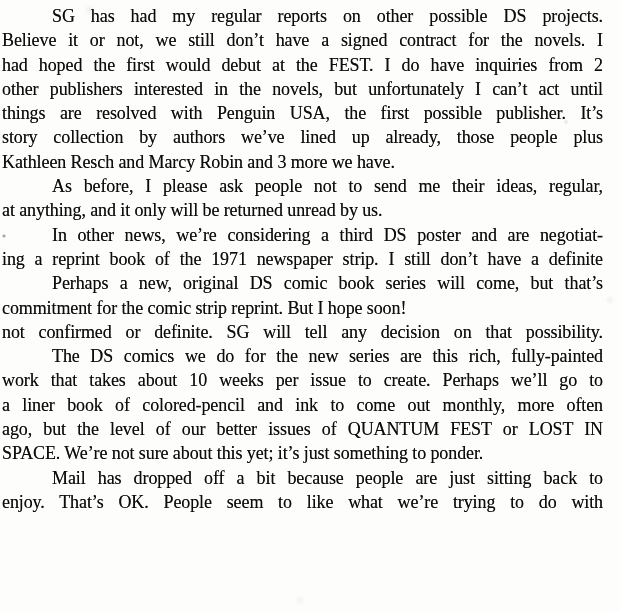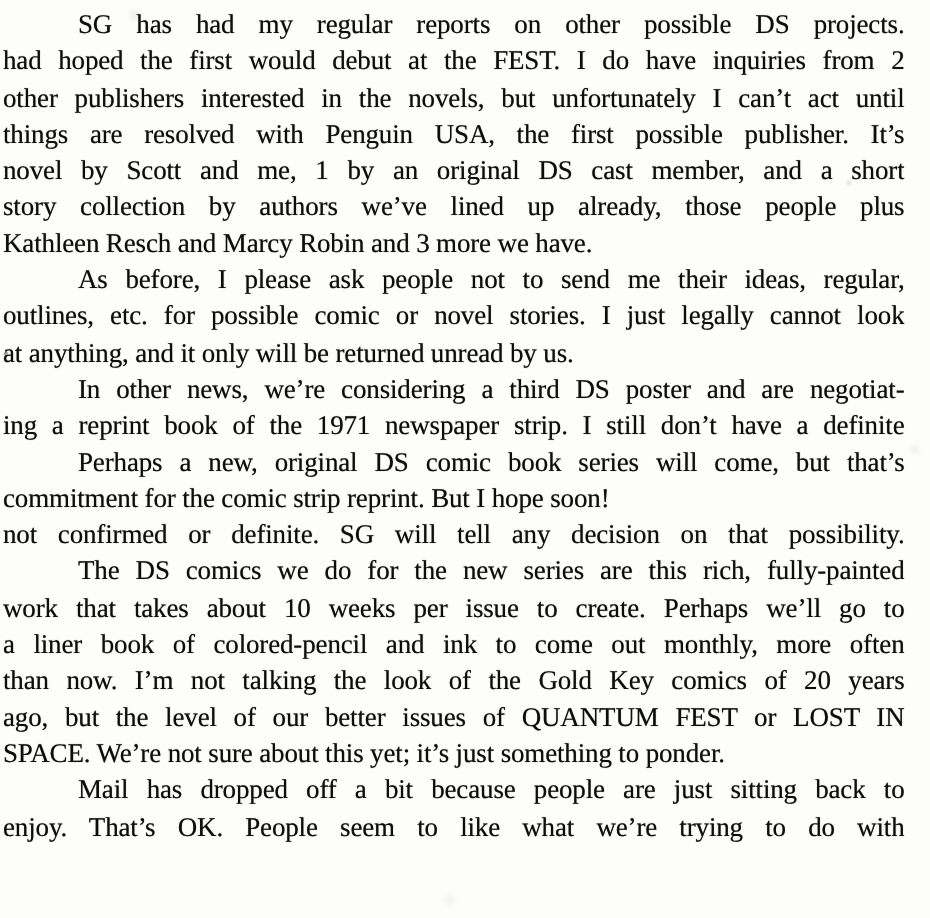--- a/index.html
+++ b/index.html
@@ -43,35 +43,33 @@
   }
   .line.indent {
     text-indent: 50px;
   }
 </style>
 </head>
 <body>
 
 <div class="page" style="background-color: rgb(253, 253, 251); color: rgb(13, 13, 13);">
     <div class="line indent">SG has had my regular reports on other possible DS projects.</div>
+    <div class="line">Believe it or not, we still don’t have a signed contract for the novels. I</div>
     <div class="line">had hoped the first would debut at the FEST. I do have inquiries from 2</div>
     <div class="line">other publishers interested in the novels, but unfortunately I can’t act until</div>
     <div class="line">things are resolved with Penguin USA, the first possible publisher. It’s</div>
-    <div class="line">novel by Scott and me, 1 by an original DS cast member, and a short</div>
     <div class="line">story collection by authors we’ve lined up already, those people plus</div>
     <div class="line flush">Kathleen Resch and Marcy Robin and 3 more we have.</div>
     <div class="line indent">As before, I please ask people not to send me their ideas, regular,</div>
-    <div class="line">outlines, etc. for possible comic or novel stories. I just legally cannot look</div>
     <div class="line flush">at anything, and it only will be returned unread by us.</div>
     <div class="line indent">In other news, we’re considering a third DS poster and are negotiat-</div>
     <div class="line">ing a reprint book of the 1971 newspaper strip. I still don’t have a definite</div>
     <div class="line indent">Perhaps a new, original DS comic book series will come, but that’s</div>
     <div class="line flush">commitment for the comic strip reprint. But I hope soon!</div>
     <div class="line">not confirmed or definite. SG will tell any decision on that possibility.</div>
     <div class="line indent">The DS comics we do for the new series are this rich, fully-painted</div>
     <div class="line">work that takes about 10 weeks per issue to create. Perhaps we’ll go to</div>
     <div class="line">a liner book of colored-pencil and ink to come out monthly, more often</div>
-    <div class="line">than now. I’m not talking the look of the Gold Key comics of 20 years</div>
     <div class="line">ago, but the level of our better issues of QUANTUM FEST or LOST IN</div>
     <div class="line flush">SPACE. We’re not sure about this yet; it’s just something to ponder.</div>
     <div class="line indent">Mail has dropped off a bit because people are just sitting back to</div>
     <div class="line">enjoy. That’s OK. People seem to like what we’re trying to do with</div>
   </div>
 
 </body></html>

